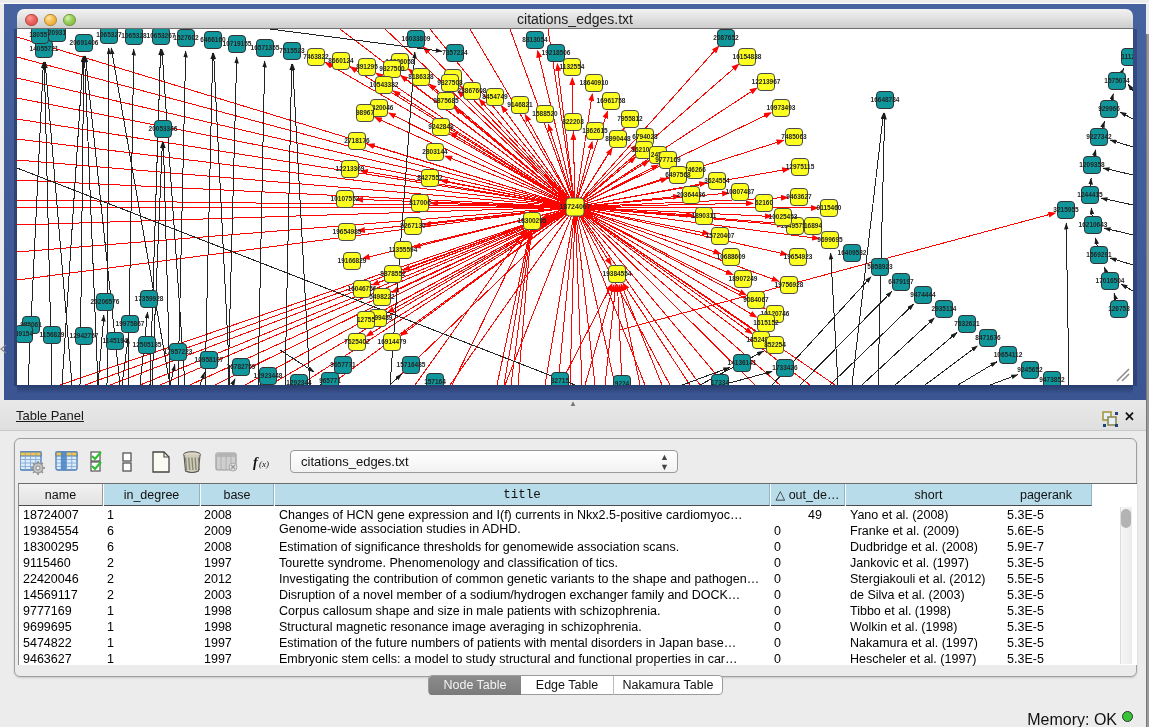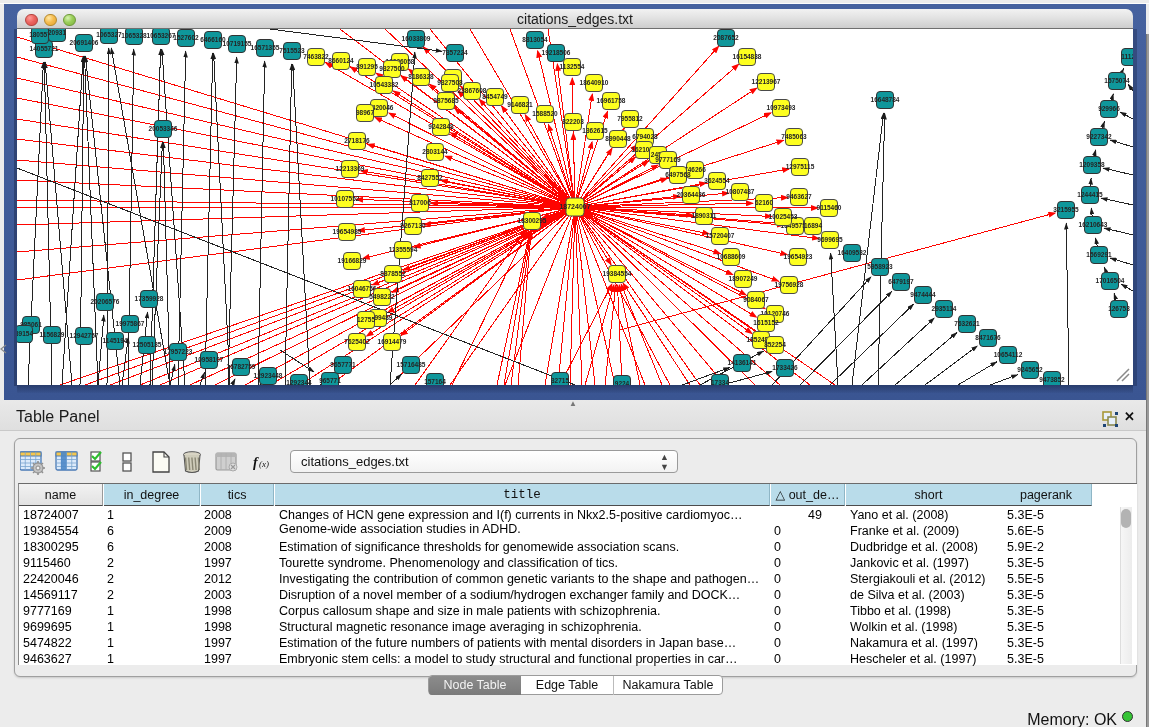--- a/index.html
+++ b/index.html
@@ -11,21 +11,21 @@
 #win .inshadeB { position:absolute; left:13px; top:381px; height:8px; width:1116px; background:linear-gradient(180deg,rgba(15,25,55,.42),rgba(15,25,55,.05)); }
 #titlebar { position:absolute; left:13px; top:5px; width:1116px; height:20px;
   background:linear-gradient(180deg,#f2f2f2 0%,#e3e3e3 45%,#cdcdcd 100%);
   border-radius:7px 7px 0 0; border-bottom:1px solid #6f6f6f; }
 #titlebar .t { position:absolute; left:0; right:0; top:2px; text-align:center; font-size:14px; color:#1c1c1c; }
 .tl { position:absolute; top:4.5px; width:12.5px; height:12.5px; border-radius:50%; }
 #canvas { position:absolute; left:13px; top:25px; width:1116px; height:356px; background:#fff; overflow:hidden; }
 
 #tpbar { position:absolute; left:0; top:400px; width:1149px; height:31px;
   background:linear-gradient(180deg,#e9e9e9,#dfdfdf); border-bottom:1px solid #c9c9c9; }
-#tpbar .t { position:absolute; left:16px; top:8px; font-size:16px; color:#1a1a1a; }
+#tpbar .t { position:absolute; left:16px; top:8px; font-size:13px; color:#1a1a1a;text-decoration:underline; }
 #container { position:absolute; left:14px; top:438px; width:1123px; height:239px;
   background:#ececec; border:1px solid #9f9f9f; border-radius:6px;
   box-shadow:0 1px 2px rgba(0,0,0,0.15); }
 #dropdown { position:absolute; left:290px; top:450px; width:388px; height:23px; background:linear-gradient(180deg,#ffffff,#f2f2f2);
   border:1px solid #9a9a9a; border-radius:4px; font-size:13px; color:#111; line-height:21px; padding-left:10px; }
 #dropdown .arr { position:absolute; right:8px; top:1px; font-size:9px; color:#444; line-height:10px; }
 #tablearea { position:absolute; left:18px; top:483px; width:1119px; height:182px; background:#fff;
   border-top:1px solid #6b6b6b; border-left:1px solid #8a8a8a; }
 .hcell { position:absolute; top:484px; height:22px; background:#b9dcea; border-right:1px solid #8fb6c6;
   font-size:12.5px; color:#111; text-align:center; line-height:22px; border-bottom:1px solid #4c4c4c; }
@@ -624,21 +624,21 @@
       <circle cx="213" cy="17" r="4" fill="#dedede" stroke="#aaa"></circle>
       <path d="M211 15 l4 4 m0 -4 l-4 4" stroke="#999" stroke-width="1.2"></path>
       <text x="233" y="17" font-size="14" font-style="italic" font-weight="bold" font-family="Liberation Serif, serif" fill="#111">f</text>
       <text x="239" y="17" font-size="9" font-style="italic" font-family="Liberation Serif, serif" fill="#111">(x)</text>
     </svg>
   </div>
 <div id="dropdown">citations_edges.txt<span class="arr">▲<br>▼</span></div>
 <div id="tablearea"></div>
 <div class="hcell" style="left:19px;width:84px;background:linear-gradient(180deg,#f2f2f2,#e2e2e2);border-right:1px solid #999;">name</div>
 <div class="hcell" style="left:104px;width:96px;">in_degree</div>
-<div class="hcell" style="left:201px;width:73px;">tics</div>
+<div class="hcell" style="left:201px;width:73px;">base</div>
 <div class="hcell" style="left:275px;width:495px;font-family:Liberation Mono, monospace;">title</div>
 <div class="hcell" style="left:771px;width:74px;">△ out_de…</div>
 <div class="hcell" style="left:846px;width:166px;">short</div>
 <div class="hcell" style="left:1001px;width:91px;">pagerank</div>
 <div class="cell" style="left:23px;top:507.5px">18724007</div>
 <div class="cell" style="left:107px;top:507.5px">1</div>
 <div class="cell" style="left:204px;top:507.5px">2008</div>
 <div class="cell" style="left:279px;top:507.5px">Changes of HCN gene expression and I(f) currents in Nkx2.5-positive cardiomyoc…</div>
 <div class="cell" style="left:808px;top:507.5px">49</div>
 <div class="cell" style="left:850px;top:507.5px">Yano et al. (2008)</div>
@@ -649,21 +649,21 @@
 <div class="cell" style="left:279px;top:522px">Genome-wide association studies in ADHD.</div>
 <div class="cell" style="left:774px;top:523.5px">0</div>
 <div class="cell" style="left:850px;top:523.5px">Franke et al. (2009)</div>
 <div class="cell" style="left:1007px;top:523.5px">5.6E-5</div>
 <div class="cell" style="left:23px;top:539.5px">18300295</div>
 <div class="cell" style="left:107px;top:539.5px">6</div>
 <div class="cell" style="left:204px;top:539.5px">2008</div>
 <div class="cell" style="left:279px;top:539.5px">Estimation of significance thresholds for genomewide association scans.</div>
 <div class="cell" style="left:774px;top:539.5px">0</div>
 <div class="cell" style="left:850px;top:539.5px">Dudbridge et al. (2008)</div>
-<div class="cell" style="left:1007px;top:539.5px">5.9E-2</div>
+<div class="cell" style="left:1007px;top:539.5px">5.9E-7</div>
 <div class="cell" style="left:23px;top:555.5px">9115460</div>
 <div class="cell" style="left:107px;top:555.5px">2</div>
 <div class="cell" style="left:204px;top:555.5px">1997</div>
 <div class="cell" style="left:279px;top:555.5px">Tourette syndrome. Phenomenology and classification of tics.</div>
 <div class="cell" style="left:774px;top:555.5px">0</div>
 <div class="cell" style="left:850px;top:555.5px">Jankovic et al. (1997)</div>
 <div class="cell" style="left:1007px;top:555.5px">5.3E-5</div>
 <div class="cell" style="left:23px;top:571.5px">22420046</div>
 <div class="cell" style="left:107px;top:571.5px">2</div>
 <div class="cell" style="left:204px;top:571.5px">2012</div>

